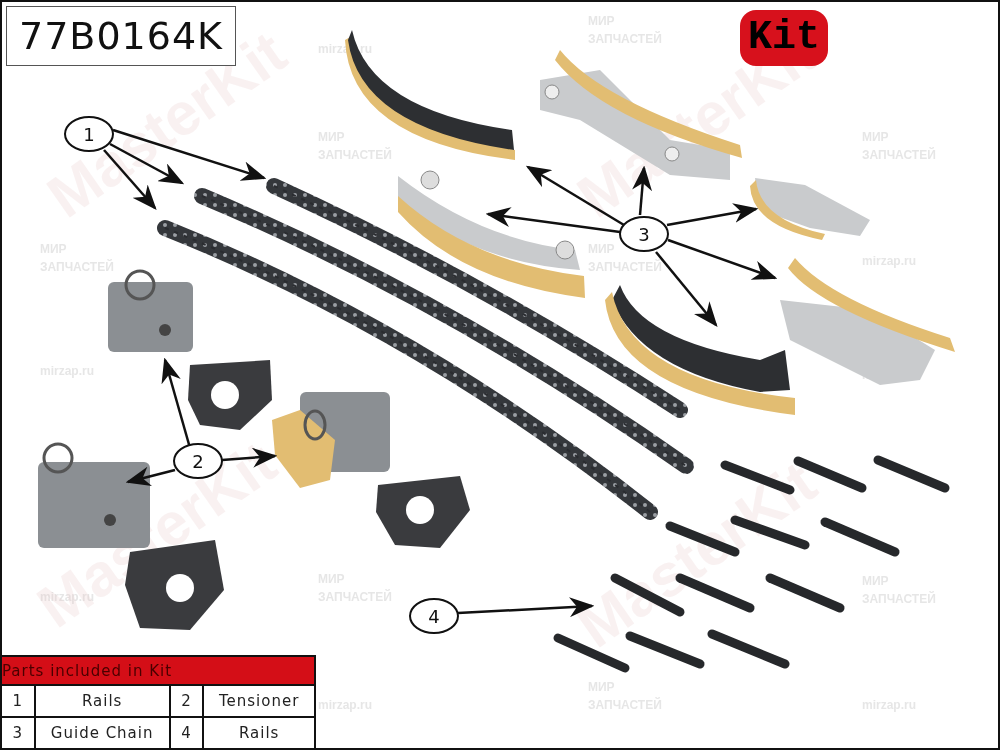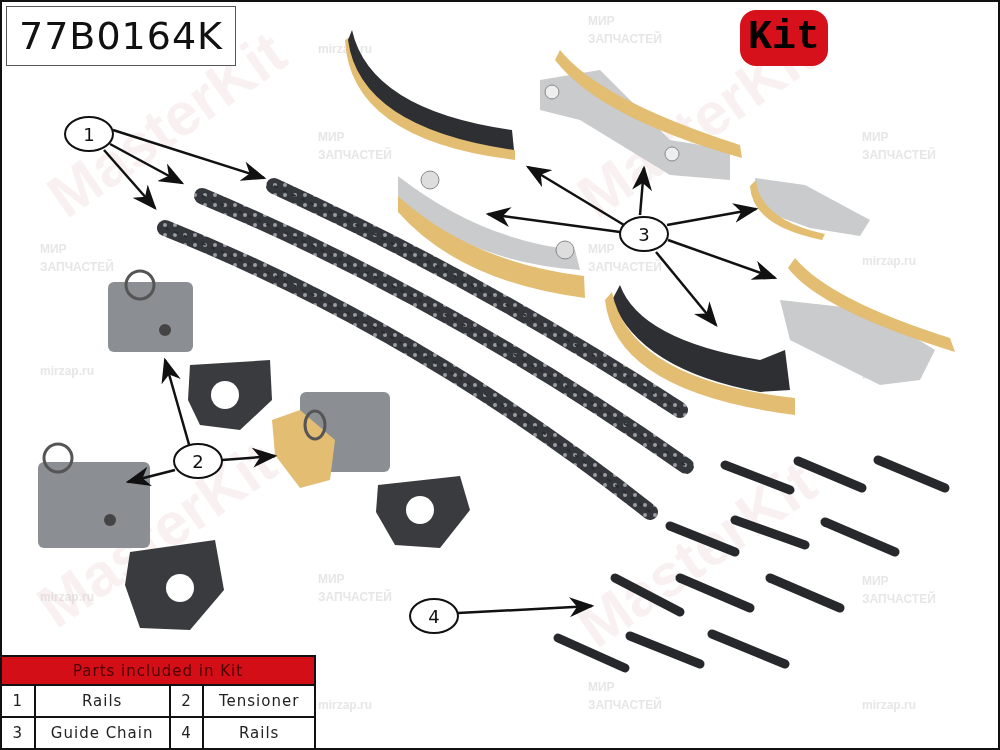--- a/index.html
+++ b/index.html
@@ -11,21 +11,21 @@
     .wm-big { font-size: 60px; transform: rotate(-35deg); color: rgba(230,200,200,0.25); }
     .part-no { position: absolute; left: 6px; top: 6px; width: 230px; height: 60px; border: 1px solid #555; background: #fff;
       display: flex; align-items: center; justify-content: center; font-family: "DejaVu Sans", sans-serif; font-size: 38px; color: #111; letter-spacing: 1px; }
     .logo { position: absolute; left: 732px; top: 9px; display: flex; align-items: center; height: 58px; }
     .logo-master { font-family: "DejaVu Sans", sans-serif; font-size: 40px; color: #1e1e1e; letter-spacing: -0.5px; }
     .logo-kit { background: #d7111c; color: #000000; font-family: Liberation Mono, monospace; font-weight: bold; font-size: 40px; padding: 0 8px; margin-left: 8px; border-radius: 16px; height: 56px; line-height: 56px; }
     .callout { position: absolute; width: 50px; height: 36px; border: 2px solid #111; border-radius: 50%; background: #fff;
       display: flex; align-items: center; justify-content: center; font-size: 18px; color: #111; z-index: 5; }
     svg.overlay { position: absolute; left: 0; top: 0; width: 1000px; height: 750px; z-index: 2; }
     .table-wrap { position: absolute; left: 0; top: 655px; width: 316px; height: 95px; z-index: 6; }
-    .table-head { background: #d40e17; color: #4a0000; height: 29px; line-height: 29px; text-align: center; font-size: 15px; font-family: "DejaVu Sans", sans-serif; letter-spacing: 1px; border: 2px solid #111; border-bottom: none; }
+    .table-head { background: #d40e17; color: #4a0000; height: 29px; line-height: 29px; font-size: 15px; font-family: "DejaVu Sans", sans-serif; letter-spacing: 1px; border: 2px solid #111; border-bottom: none; }
     table { width: 316px; border-collapse: collapse; background: rgba(255,255,255,0.9); }
     td { border: 2px solid #111; height: 32px; text-align: center; font-size: 15px; color: #222; letter-spacing: 1px; }
     td.num { width: 34px; }
     td.lbl1 { width: 136px; }
     td.lbl2 { width: 112px; margin-left: 48px; }
   </style>
 </head>
 <body>
 
 <div class="frame"></div>

